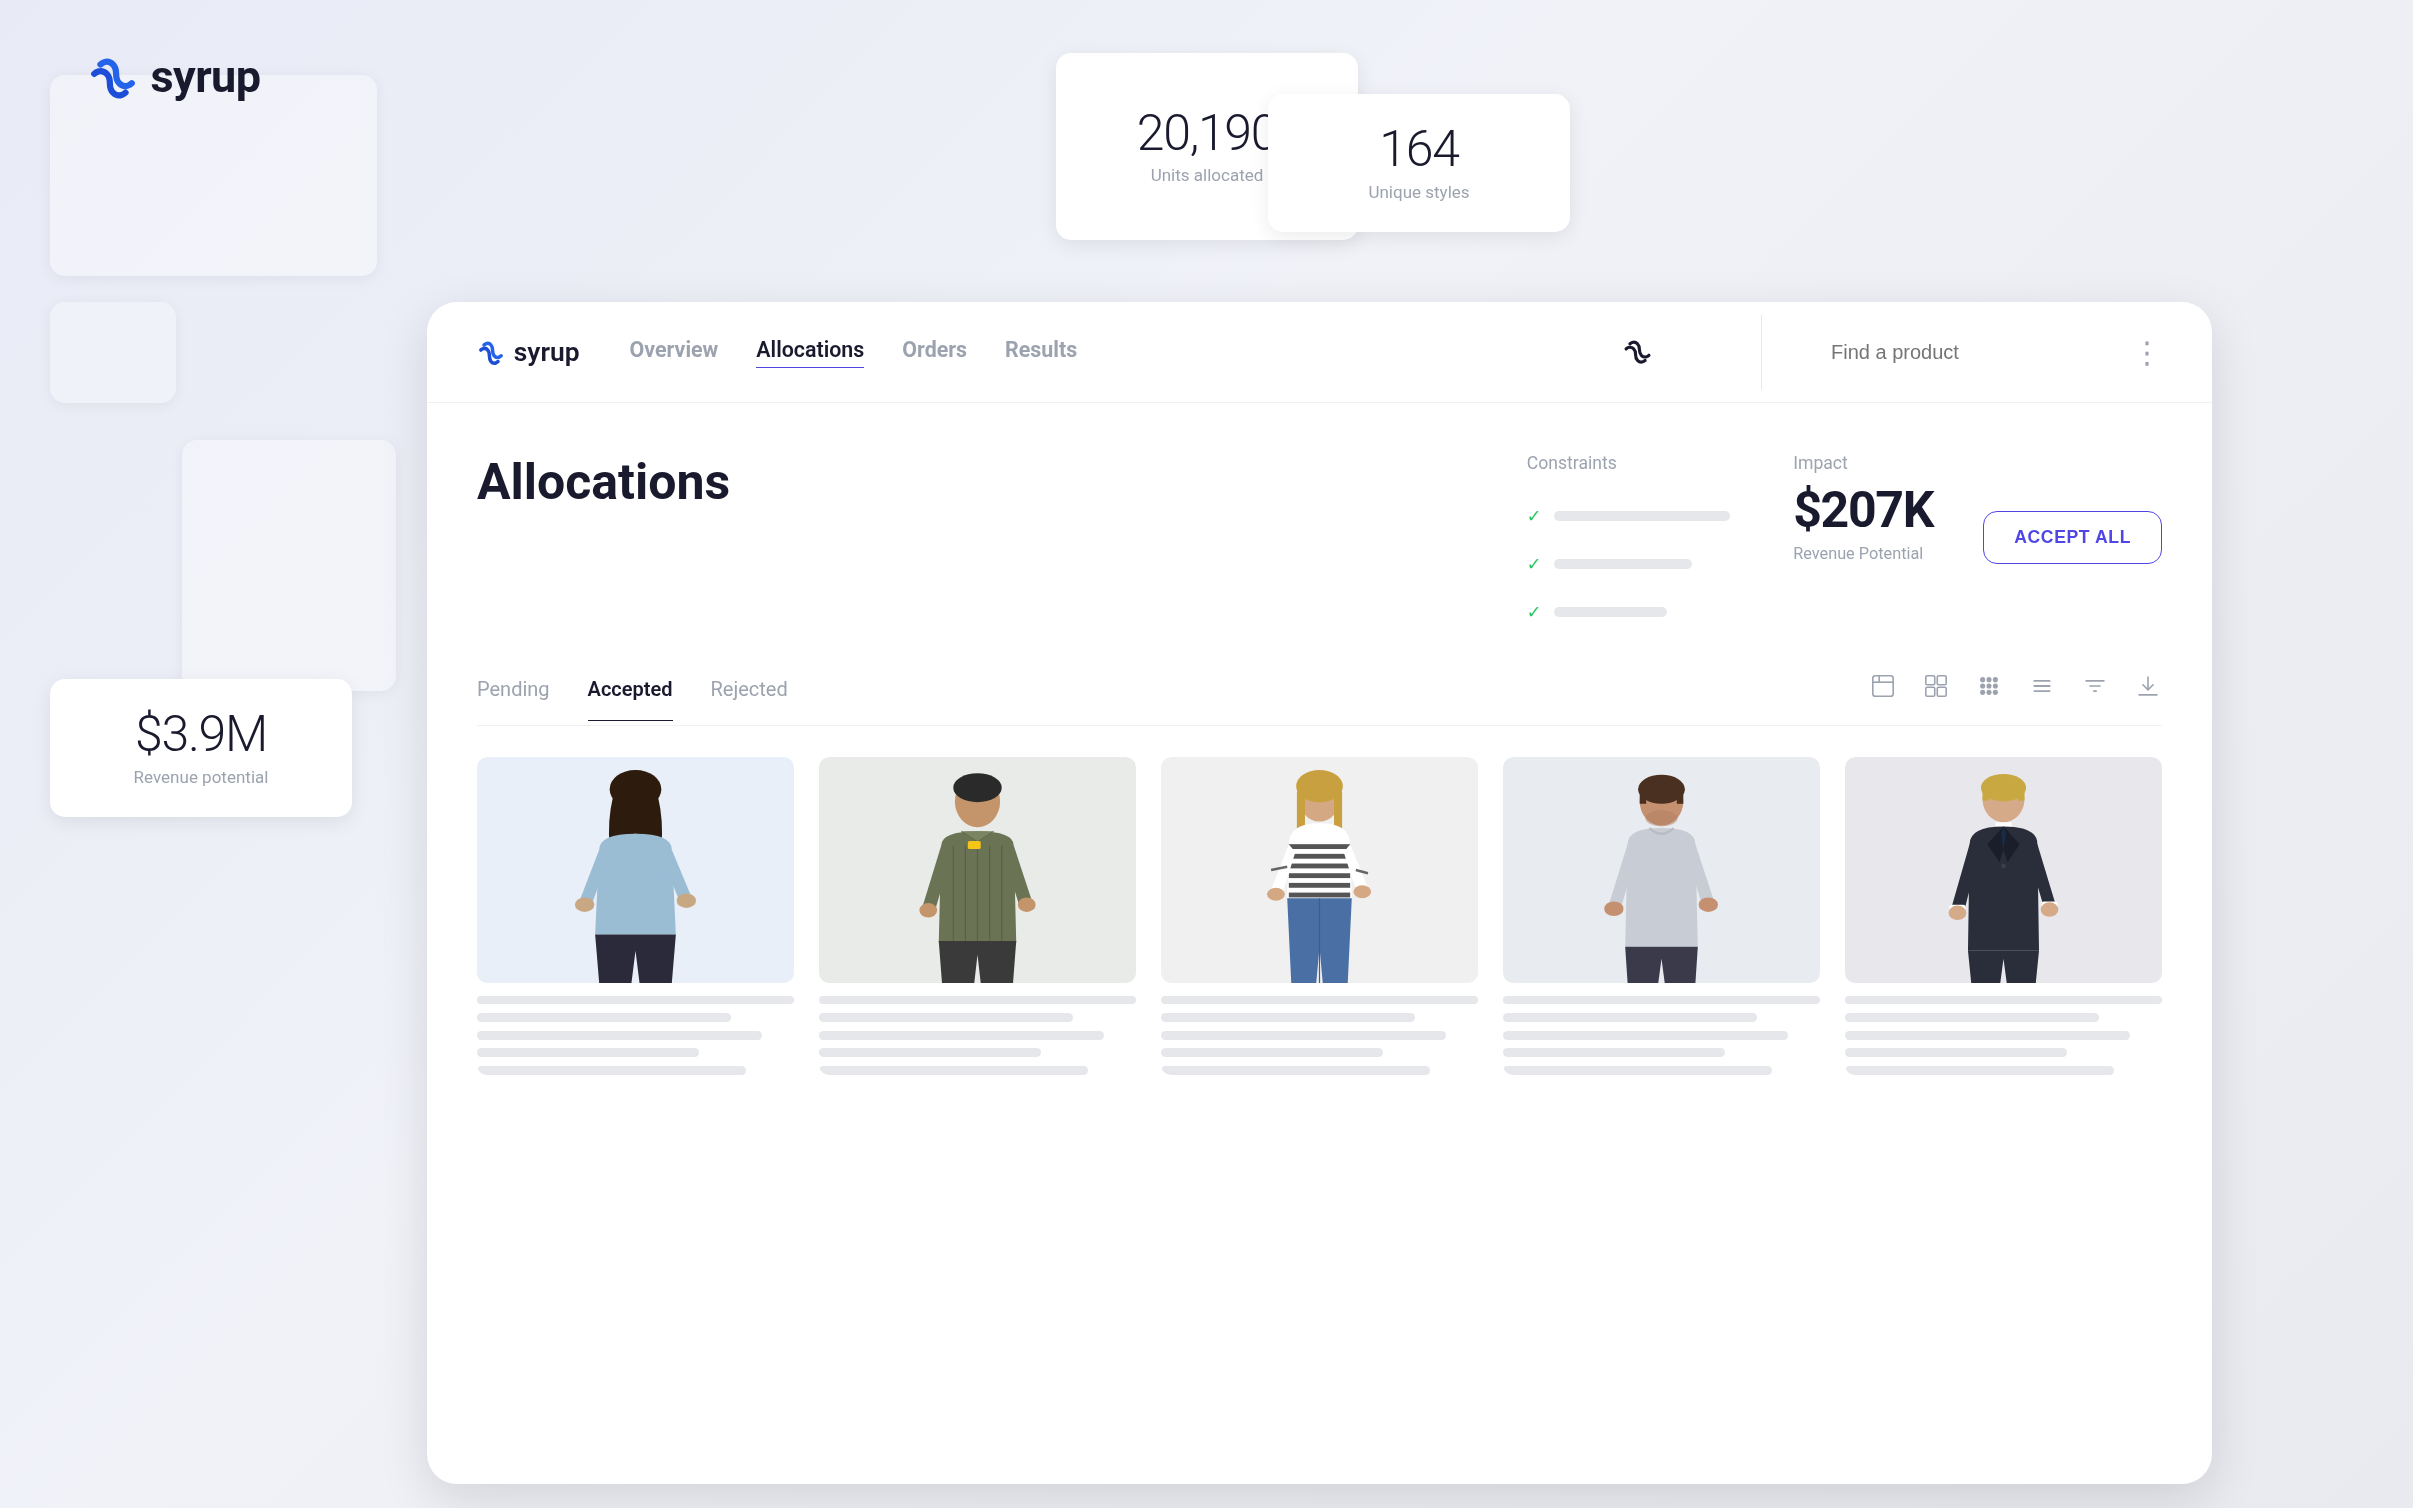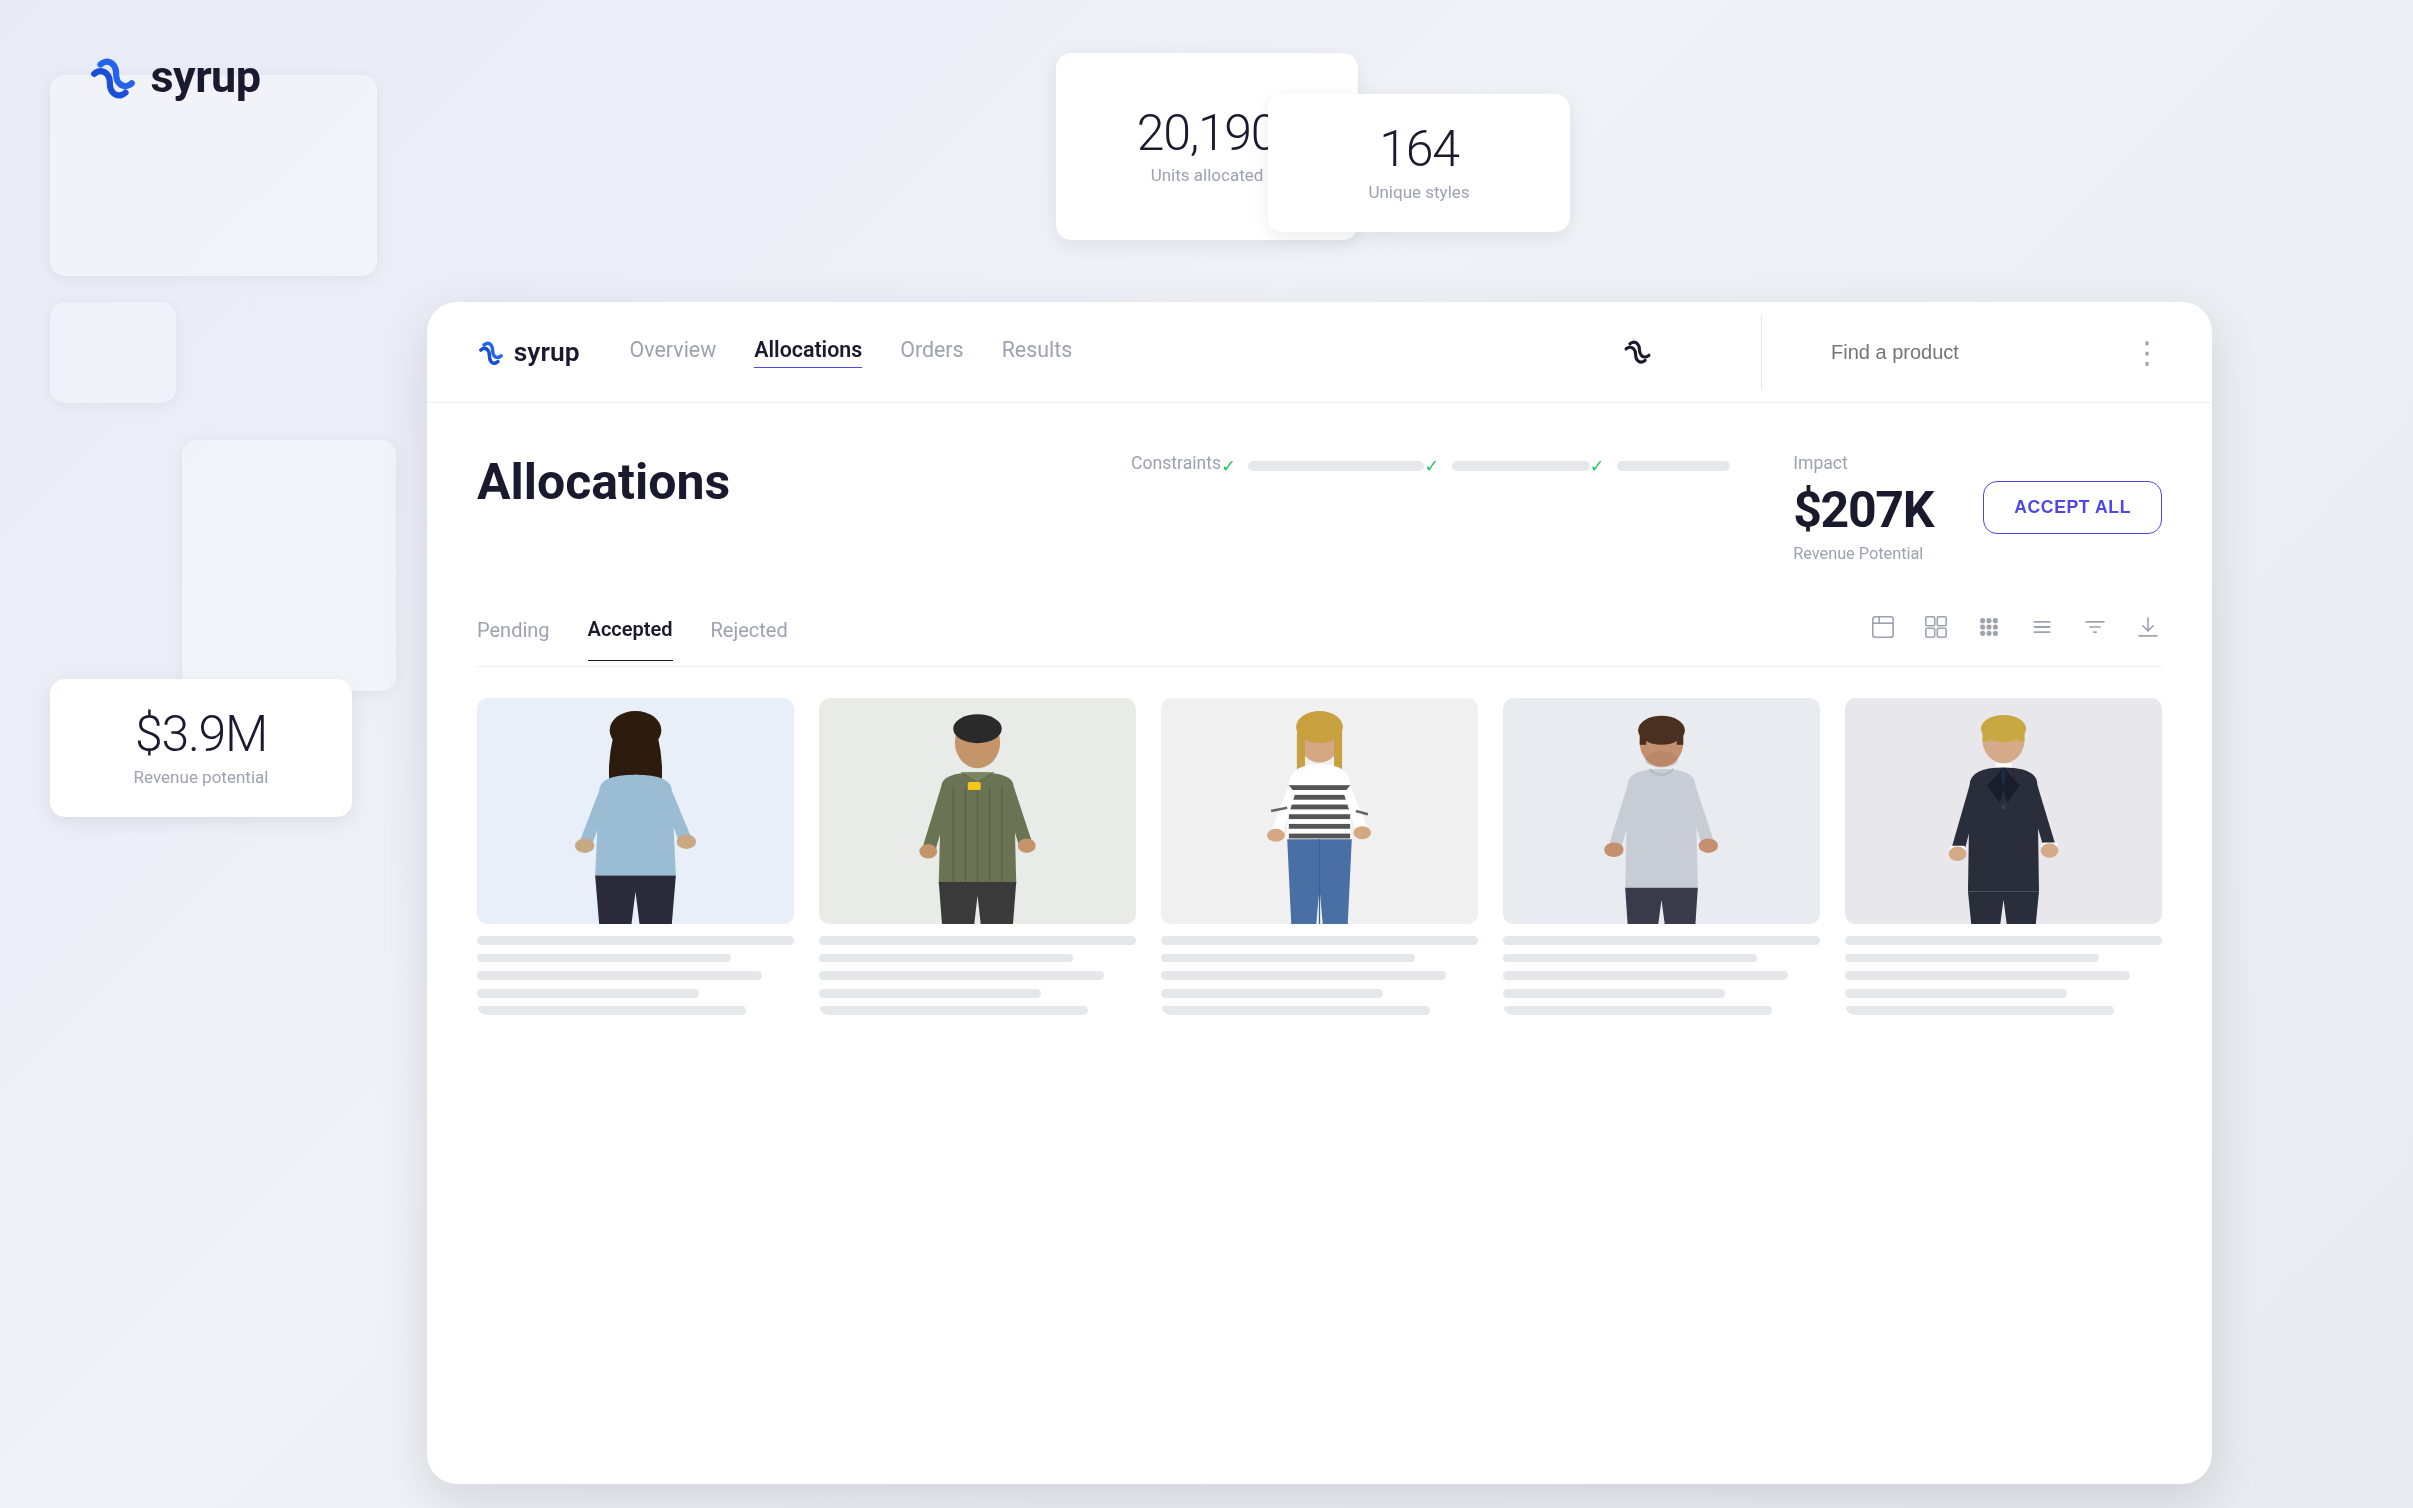--- a/index.html
+++ b/index.html
@@ -150,21 +150,21 @@
       display: flex;
       gap: 38px;
       flex: 1;
     }
 
     .nav-tab {
       font-size: 21.4px;
       color: #9ca3af;
       cursor: pointer;
       padding-bottom: 5px;
-      font-weight: 400;
+      font-weight: 700;
       white-space: nowrap;
     }
 
     .nav-tab.active {
       color: #1a1a2e;
       font-weight: 600;
       border-bottom: 1.9px solid #4f46e5;
     }
 
     .nav-center-icon {
@@ -201,22 +201,22 @@
 
     .allocations-title {
       font-size: 50px;
       font-weight: 700;
       color: #1a1a2e;
       flex: 1;
     }
 
     .constraints-section {
       display: flex;
-      flex-direction: row;
-      gap: 0;
+      flex-direction: column;
+      gap: 28px;
       margin-right: 63px;
     }
 
     .constraints-label {
       font-size: 17.6px;
       color: #9ca3af;
       margin-bottom: 5px;
     }
 
     .constraint-row {

